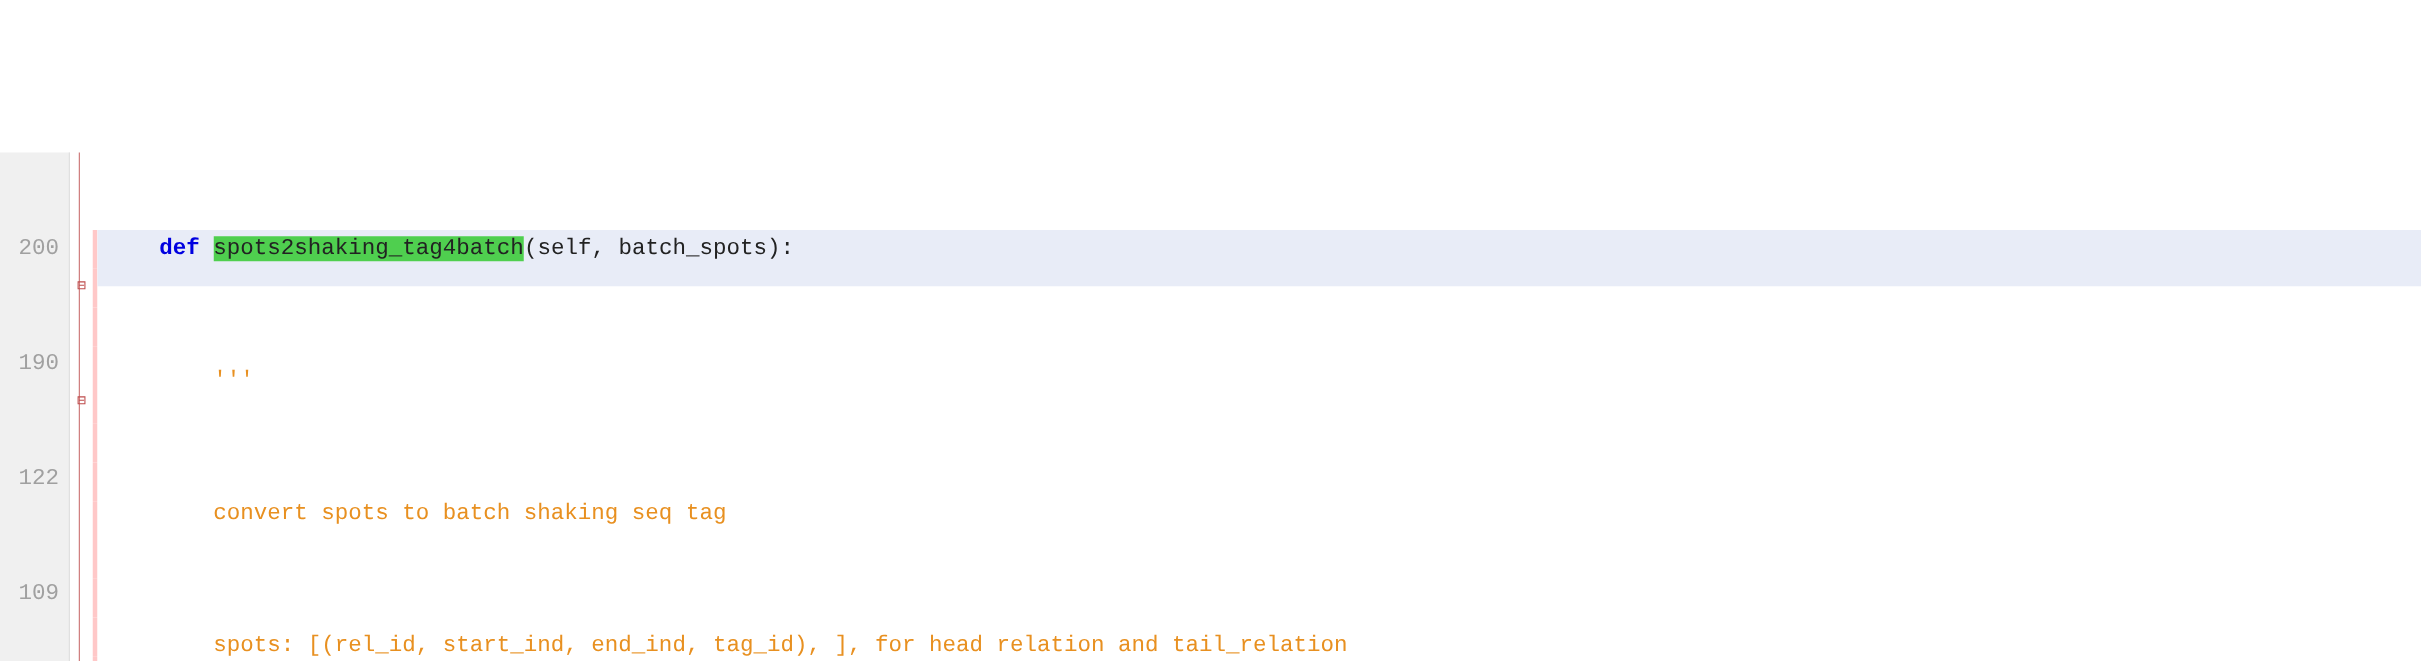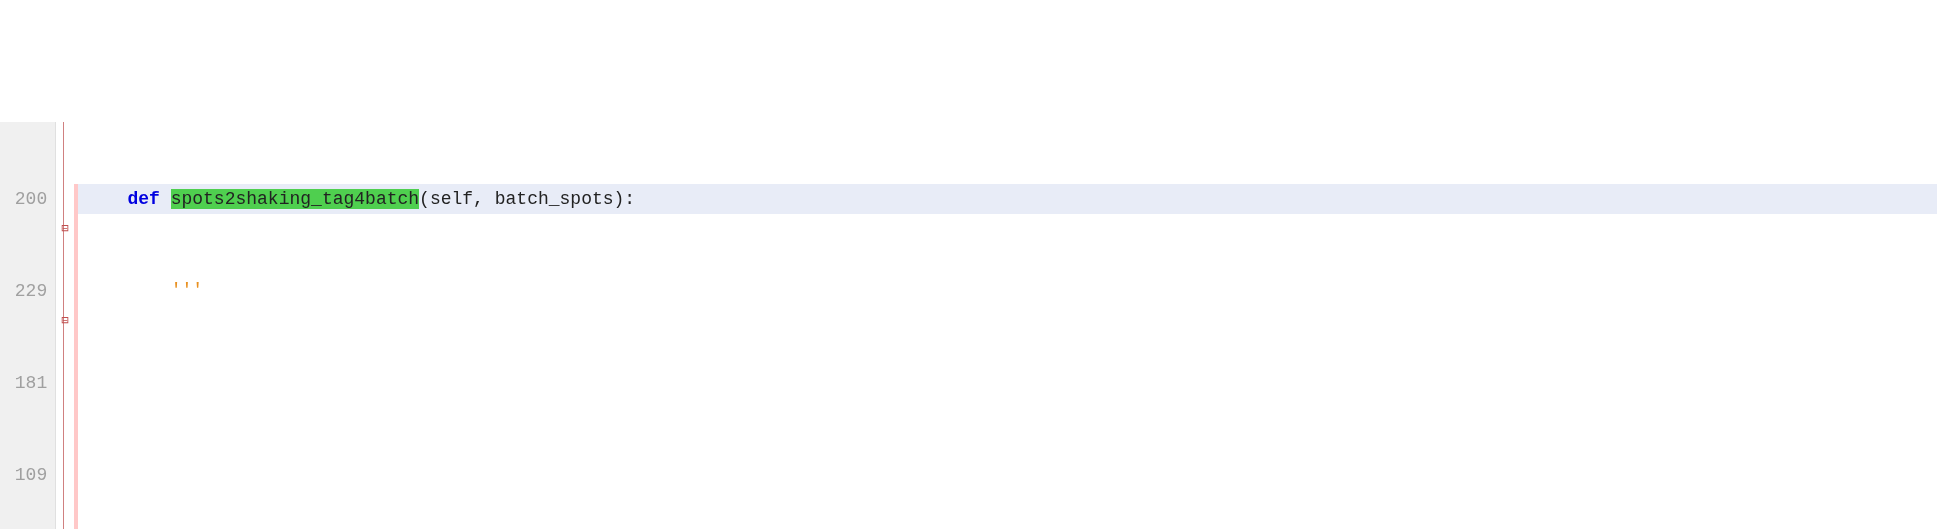--- a/index.html
+++ b/index.html
@@ -52,21 +52,21 @@
   width: 4px;
   background: #ffffff;
   flex-shrink: 0;
 }
 .change-col div { height: 31px; background: #ffc8c8; }
 .code {
   flex: 1;
   background: #ffffff;
 }
 .line {
-  height: 30px;
+  height: 45px;
   line-height: 31px;
   padding-left: 6px;
 }
 .line.highlighted {
   background: #e8ecf7;
 }
 .keyword { color: #0000e0; font-weight: bold; }
 .docstring { color: #e89020; }
 .text { color: #222; }
 .hl-name {
@@ -76,22 +76,22 @@
 </style>
 </head>
 <body>
 
 
 
 <div class="editor">
 
   <div class="gutter">
     <div>200</div>
-    <div>229</div>
-    <div>181</div>
+    <div>190</div>
+    <div>122</div>
     <div>109</div>
     
     
     
     
     
     
     
     
     
@@ -122,21 +122,22 @@
     
   </div>
 
   <div class="change-col">
     <div></div><div></div><div></div><div></div><div></div><div></div><div></div><div></div><div></div><div></div><div></div><div></div>
   </div>
 
   <div class="code">
     <div class="line highlighted"><span class="text">    </span><span class="keyword">def</span><span> </span><span class="hl-name">spots2shaking_tag4batch</span><span class="text">(self, batch_spots):</span></div>
     <div class="line"><span class="text">        </span><span class="docstring">'''</span></div>
-    <div class="line"><span class="text">        </span></div>
+    <div class="line"><span class="text">        </span><span class="docstring">convert spots to batch shaking seq tag</span></div>
+    <div class="line"><span class="text">        </span><span class="docstring">spots: [(rel_id, start_ind, end_ind, tag_id), ], for head relation and tail_relation</span></div>
     
     
     
     
     
     
     
     
     
     

